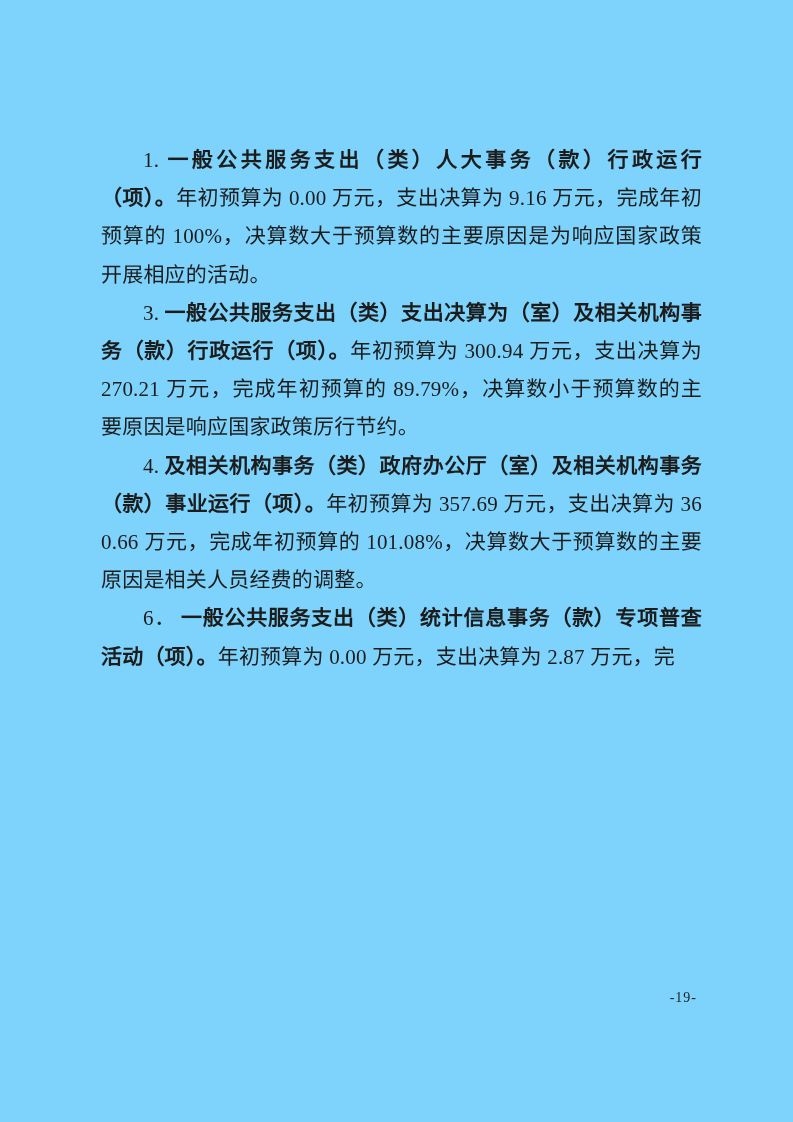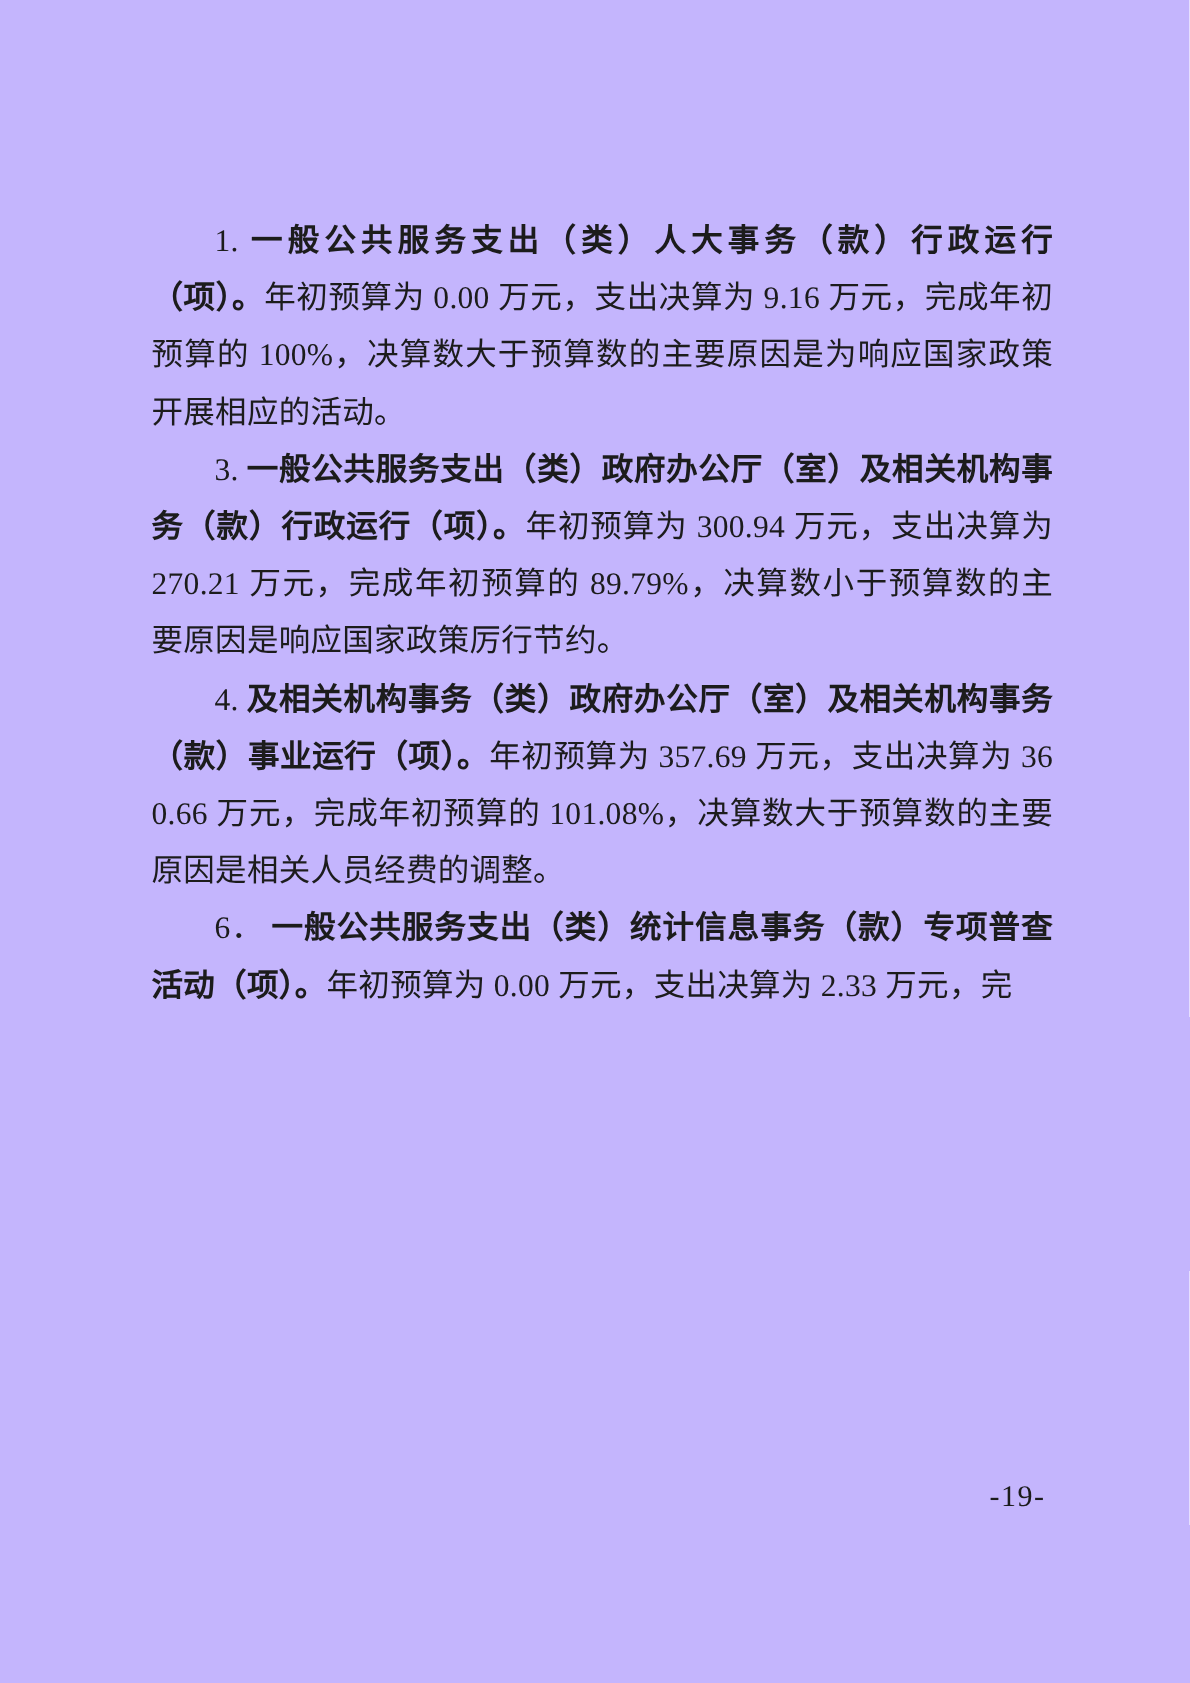--- a/index.html
+++ b/index.html
@@ -5,21 +5,21 @@
   html, body {
     margin: 0;
     padding: 0;
     background: #ffffff;
   }
   .page {
     position: relative;
     width: 793px;
     height: 1122px;
     margin: 0 auto;
-    background: #c4b5fd;
+    background: #7dd3fc;
     color: #1c1c1c;
     font-family: "Liberation Serif", "DejaVu Serif", serif;
     box-sizing: border-box;
     overflow: hidden;
   }
   .doc-body {
     position: absolute;
     left: 101px;
     top: 141px;
     width: 601px;
@@ -40,38 +40,38 @@
   .para .heading {
     font-weight: 700;
   }
   .para .body-text {
     font-weight: 400;
   }
   .page-number {
     position: absolute;
     top: 986px;
     right: 96px;
-    font-size: 20px;
+    font-size: 14px;
     line-height: 24px;
     letter-spacing: 1px;
     color: #1c1c1c;
   }
 </style>
 </head>
 <body>
 
 <div class="page">
 
   <div class="doc-body">
     <p class="para"><span class="num">1.</span><span class="heading">一般公共服务支出（类）人大事务（款）行政运行（项）。</span><span class="body-text">年初预算为 0.00 万元，支出决算为 9.16 万元，完成年初预算的 100%，决算数大于预算数的主要原因是为响应国家政策开展相应的活动。</span></p>
 
 
-    <p class="para"><span class="num">3.</span><span class="heading">一般公共服务支出（类）政府办公厅（室）及相关机构事务（款）行政运行（项）。</span><span class="body-text">年初预算为 300.94 万元，支出决算为 270.21 万元，完成年初预算的 89.79%，决算数小于预算数的主要原因是响应国家政策厉行节约。</span></p>
+    <p class="para"><span class="num">3.</span><span class="heading">一般公共服务支出（类）支出决算为（室）及相关机构事务（款）行政运行（项）。</span><span class="body-text">年初预算为 300.94 万元，支出决算为 270.21 万元，完成年初预算的 89.79%，决算数小于预算数的主要原因是响应国家政策厉行节约。</span></p>
 
     <p class="para"><span class="num">4.</span><span class="heading">及相关机构事务（类）政府办公厅（室）及相关机构事务（款）事业运行（项）。</span><span class="body-text">年初预算为 357.69 万元，支出决算为 360.66 万元，完成年初预算的 101.08%，决算数大于预算数的主要原因是相关人员经费的调整。</span></p>
 
 
-    <p class="para"><span class="num">6．</span><span class="heading">一般公共服务支出（类）统计信息事务（款）专项普查活动（项）。</span><span class="body-text">年初预算为 0.00 万元，支出决算为 2.33 万元，完</span></p>
+    <p class="para"><span class="num">6．</span><span class="heading">一般公共服务支出（类）统计信息事务（款）专项普查活动（项）。</span><span class="body-text">年初预算为 0.00 万元，支出决算为 2.87 万元，完</span></p>
   </div>
 
   <div class="page-number">-19-</div>
 
 </div>
 
 </body></html>

